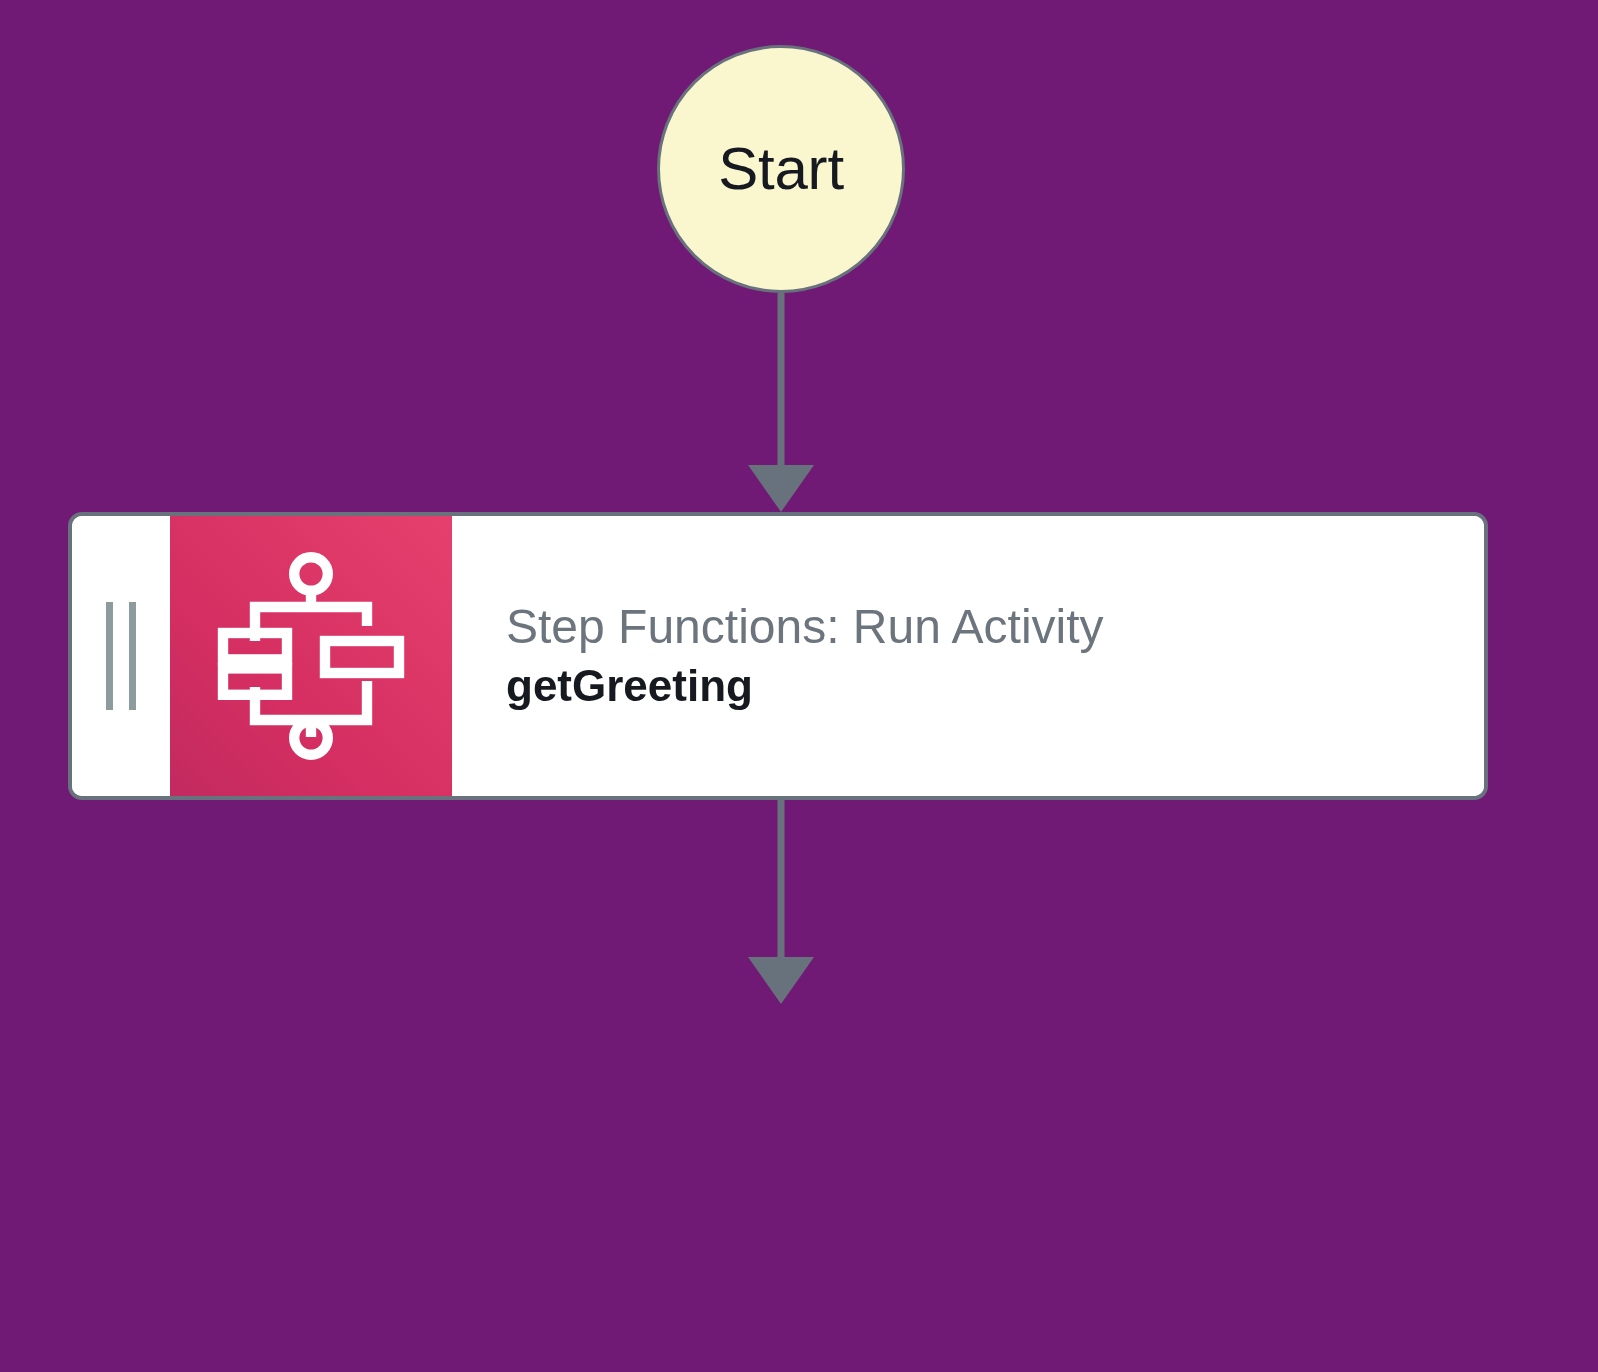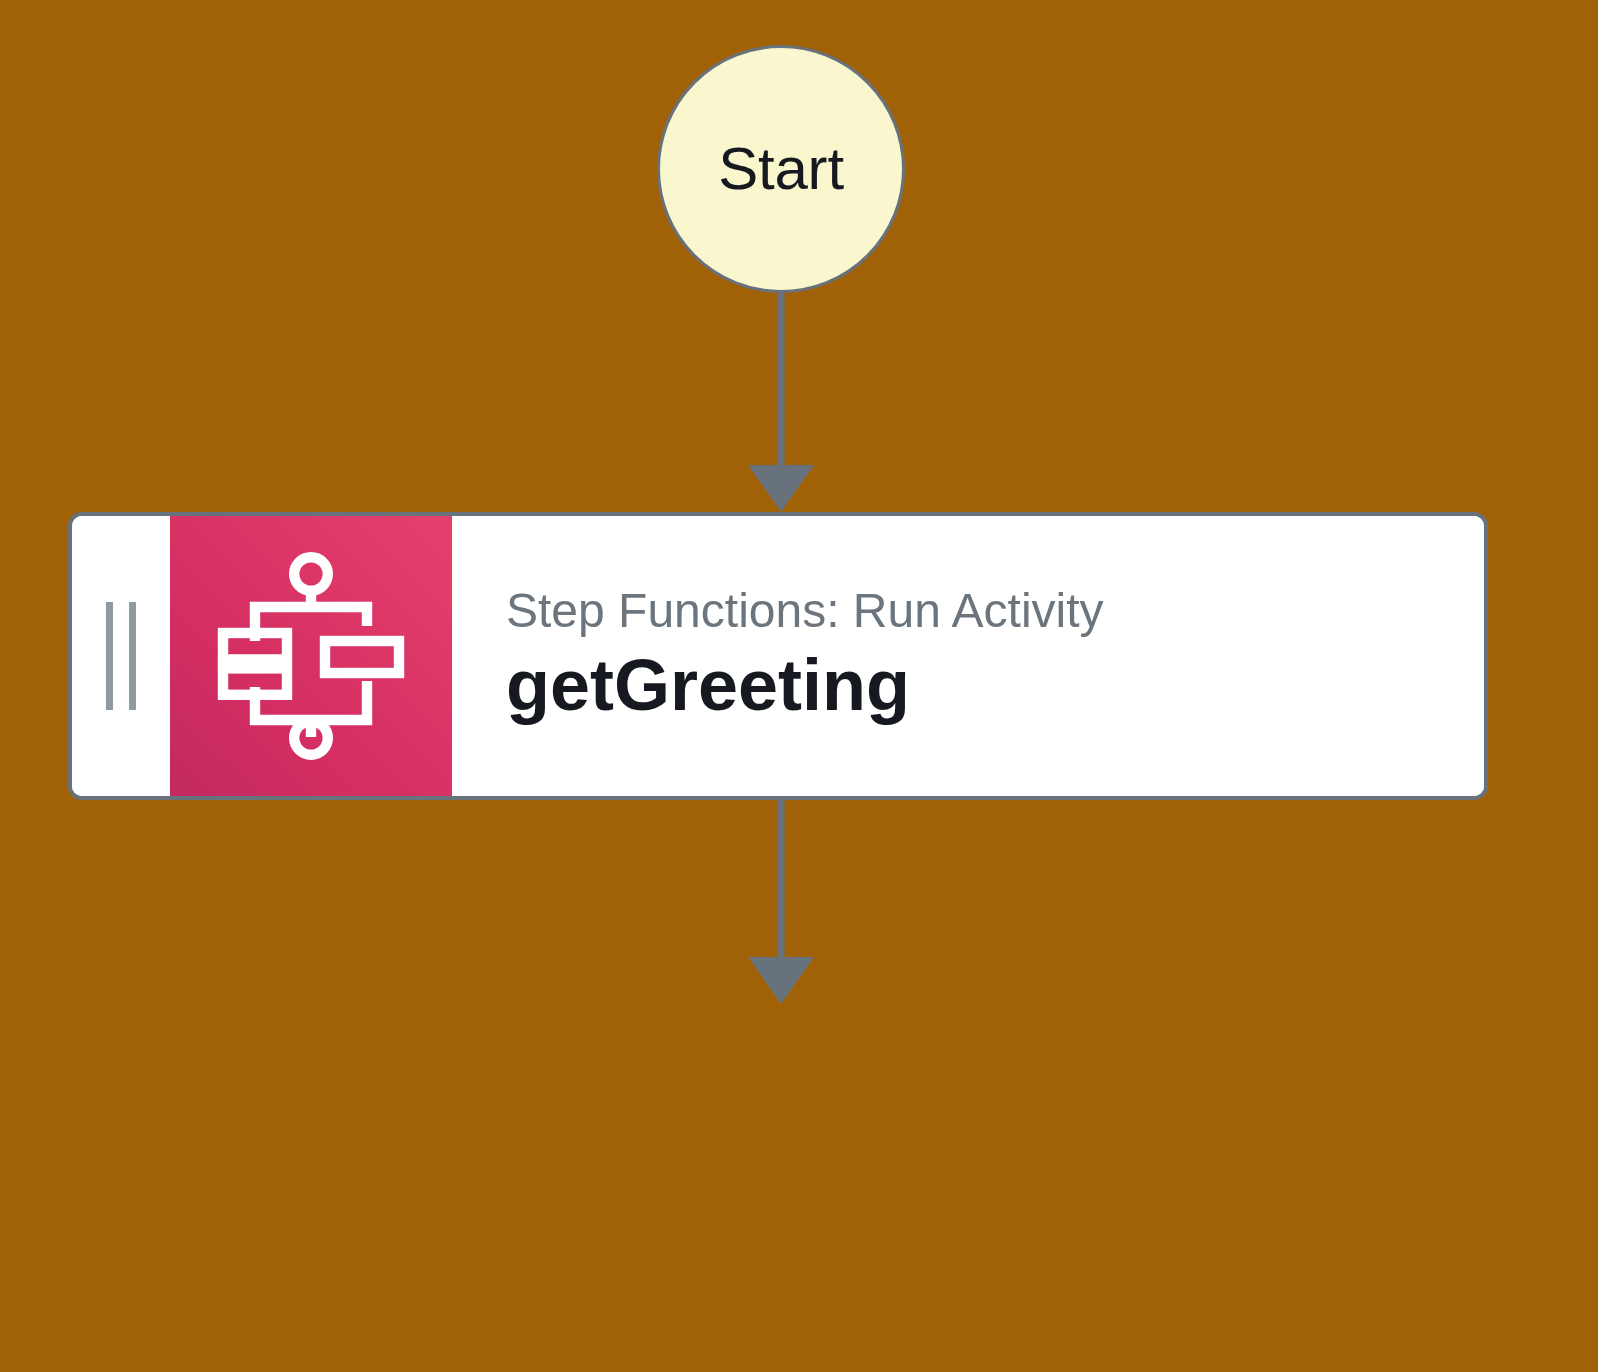--- a/index.html
+++ b/index.html
@@ -9,21 +9,21 @@
   }
   body {
     font-family: "Liberation Sans", sans-serif;
     -webkit-font-smoothing: antialiased;
   }
 
   #canvas {
     position: relative;
     width: 1598px;
     height: 1372px;
-    background: #a16207;
+    background: #701a75;
     overflow: hidden;
   }
 
   
   .terminal {
     position: absolute;
     width: 248px;
     height: 248px;
     border-radius: 50%;
     background: #faf7cf;
@@ -101,21 +101,21 @@
     padding-right: 28px;
   }
   .card-subtitle {
     font-size: 48px;
     font-weight: 400;
     color: #6c757d;
     line-height: 1.12;
     white-space: nowrap;
   }
   .card-title {
-    font-size: 72px;
+    font-size: 44px;
     font-weight: 700;
     color: #16191f;
     line-height: 1.18;
     margin-top: 6px;
     white-space: nowrap;
   }
 </style>
 </head>
 <body>
 

